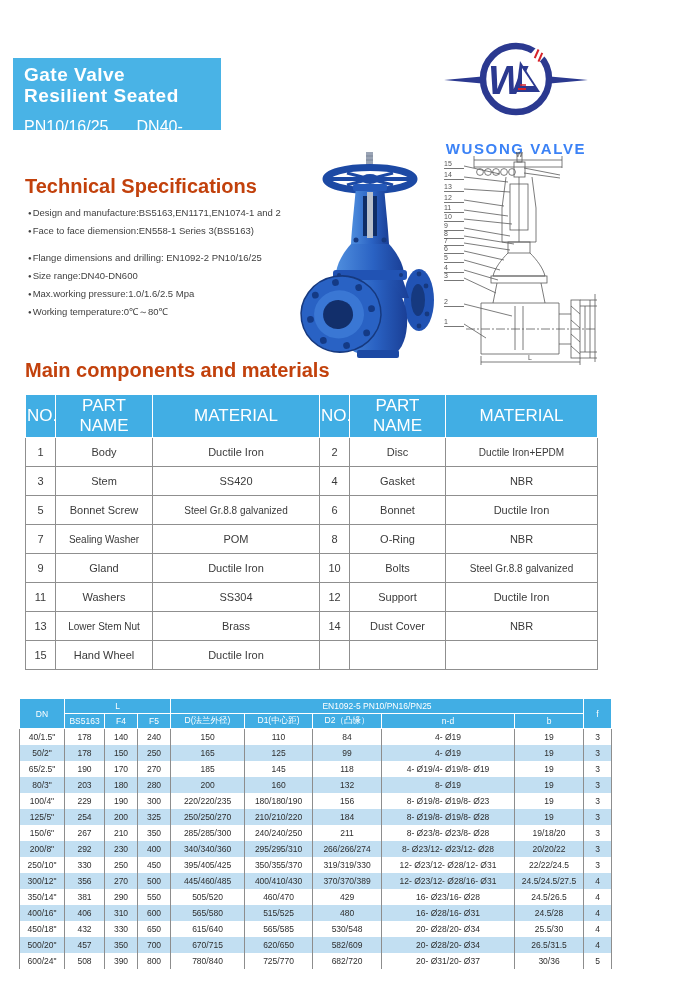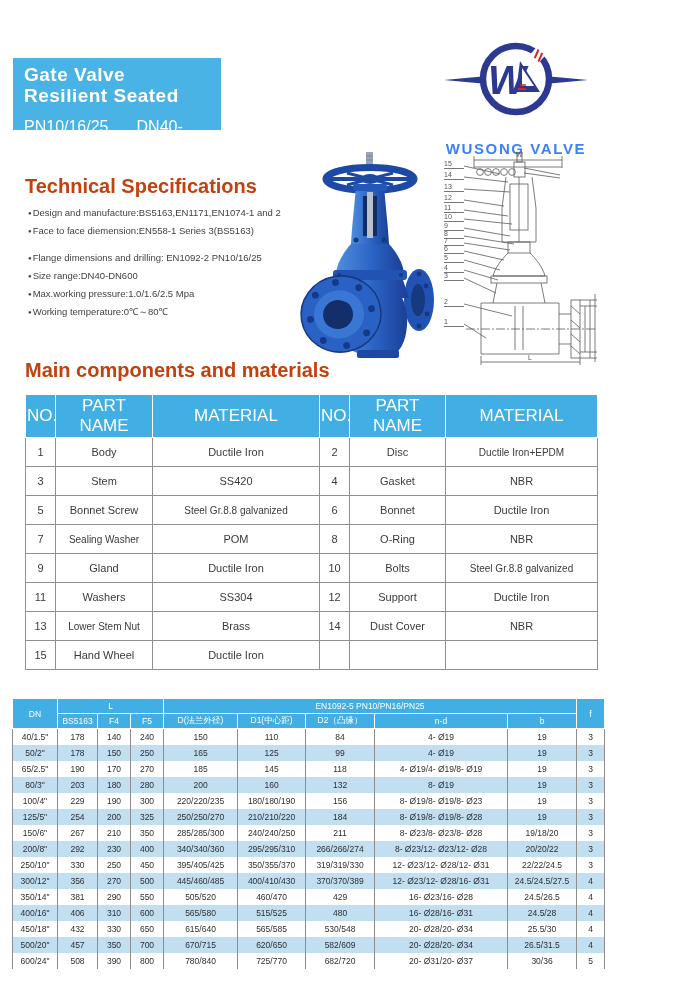--- a/index.html
+++ b/index.html
@@ -36,21 +36,21 @@
   
   .comp-table{position:absolute;left:25px;top:394px;width:572px;border-collapse:collapse;
               table-layout:fixed;font-size:11px;color:#3a3a3a;}
   .comp-table th{background:#41aee4;color:#fff;font-weight:normal;font-size:17px;
                  border:1px solid #fff;height:24px;}
   .comp-table td{border:1px solid #8f8f8f;height:26px;text-align:center;background:#fff;
                  overflow:hidden;white-space:nowrap;}
   .comp-table .small{font-size:10px;}
 
   
-  .dim-table{position:absolute;left:12px;top:698px;width:592px;border-collapse:collapse;
+  .dim-table{position:absolute;left:19px;top:698px;width:592px;border-collapse:collapse;
              table-layout:fixed;font-size:8.5px;color:#2e2e2e;}
   .dim-table th{background:#41aee4;color:#fff;font-weight:normal;font-size:8.5px;
                 border:1px solid #fff;height:14px;padding:0;}
   .dim-table td{border-left:1px solid #8d8d8d;border-right:1px solid #8d8d8d;
                 height:16px;text-align:center;padding:0;white-space:nowrap;overflow:hidden;}
   .dim-table tr.alt td{background:#c2dff2;}
   .dim-table tr.norm td{background:#fff;}
 
   svg text{font-family:"Liberation Sans",sans-serif;}
 </style>

